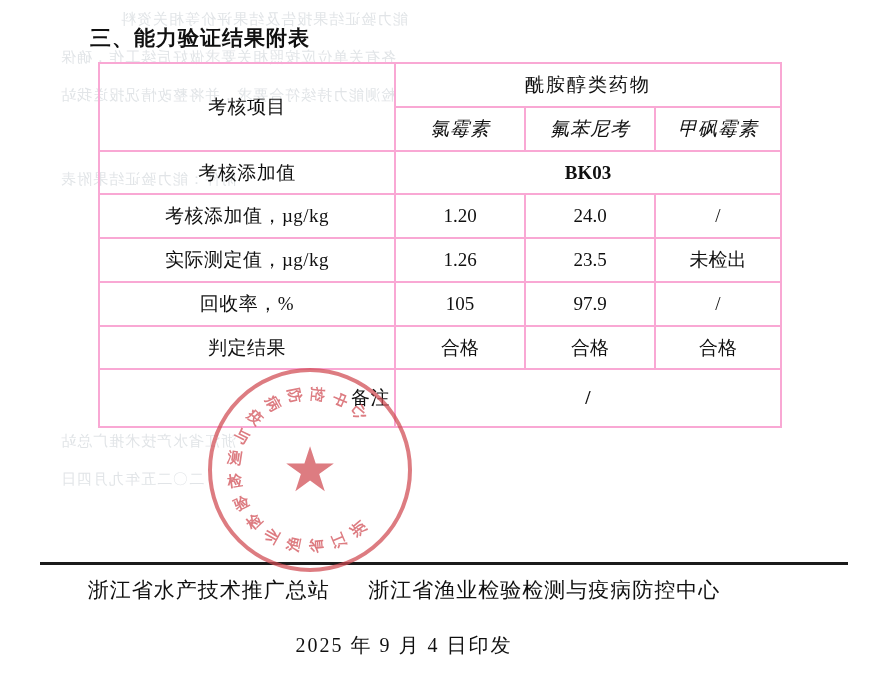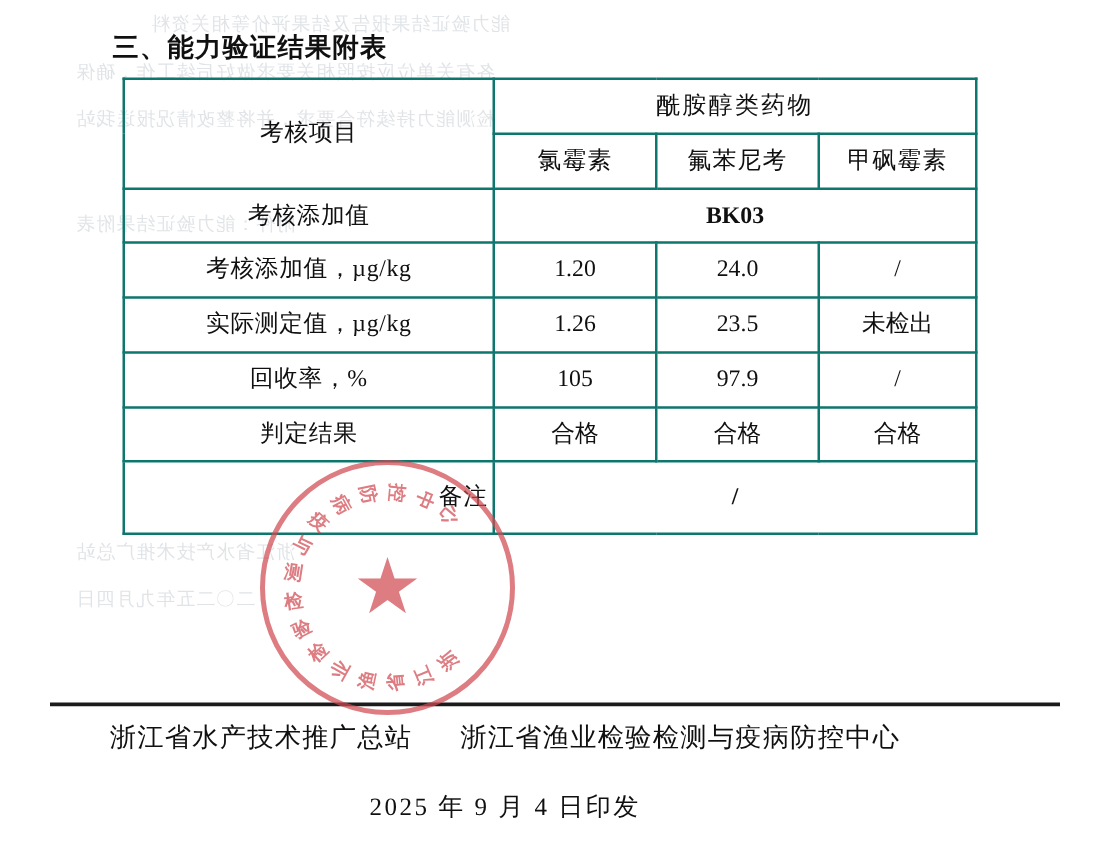--- a/index.html
+++ b/index.html
@@ -46,39 +46,40 @@
     margin: 6px 0 10px 50px;
     letter-spacing: 1px;
   }
   table.report {
     border-collapse: collapse;
     margin: 0 auto 0 58px;
     width: 682px;
     table-layout: fixed;
   }
   table.report td {
-    border: 2px solid #0f766e;
+    border: 2px solid #f9a8d4;
     text-align: center;
     vertical-align: middle;
     font-size: 19px;
     padding: 9px 4px;
     line-height: 1.25;
   }
   td.label-cell {
     font-size: 19px;
     letter-spacing: .5px;
   }
   td.group-head {
     font-size: 20px;
     letter-spacing: 2px;
     padding: 10px 4px;
   }
   td.drug-head {
     font-size: 19px;
     letter-spacing: 1px;
+    font-style: italic;
   }
   td.value {
     font-size: 19px;
     margin-top: 11px;
   }
   td.big-merge {
     font-size: 20px;
     font-weight: bold;
   }
   .col-1 { width: 296px; }

